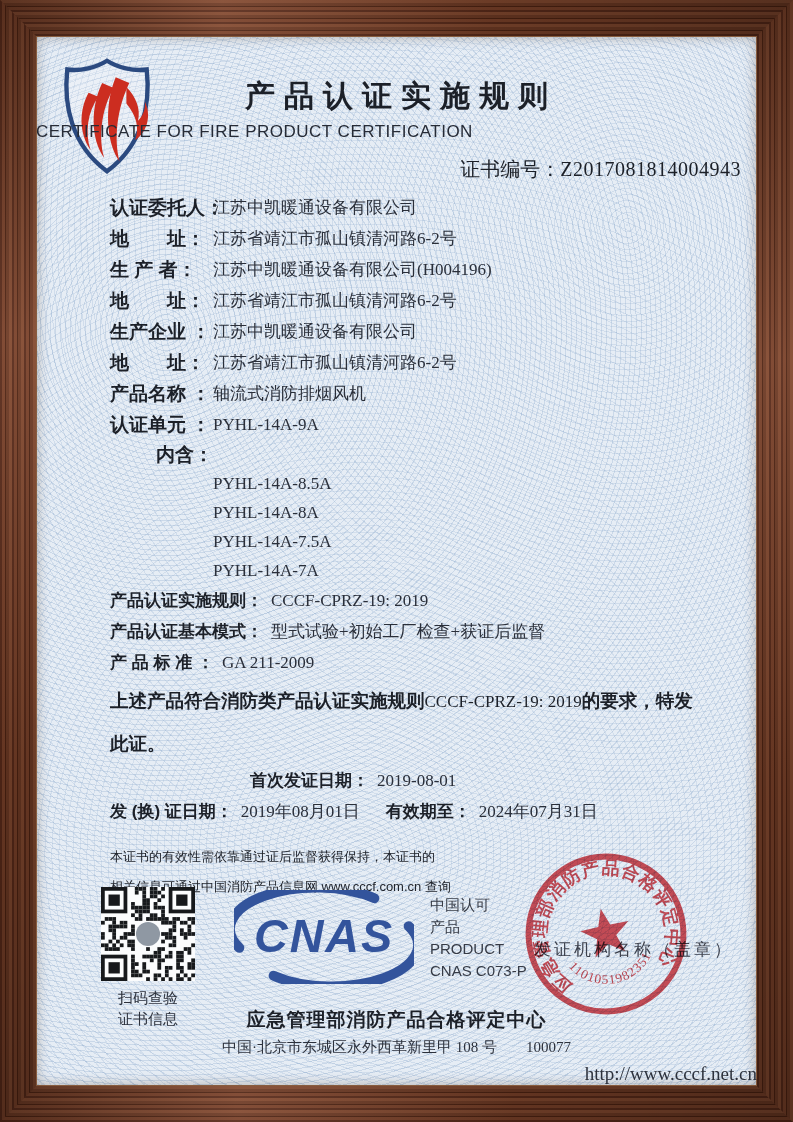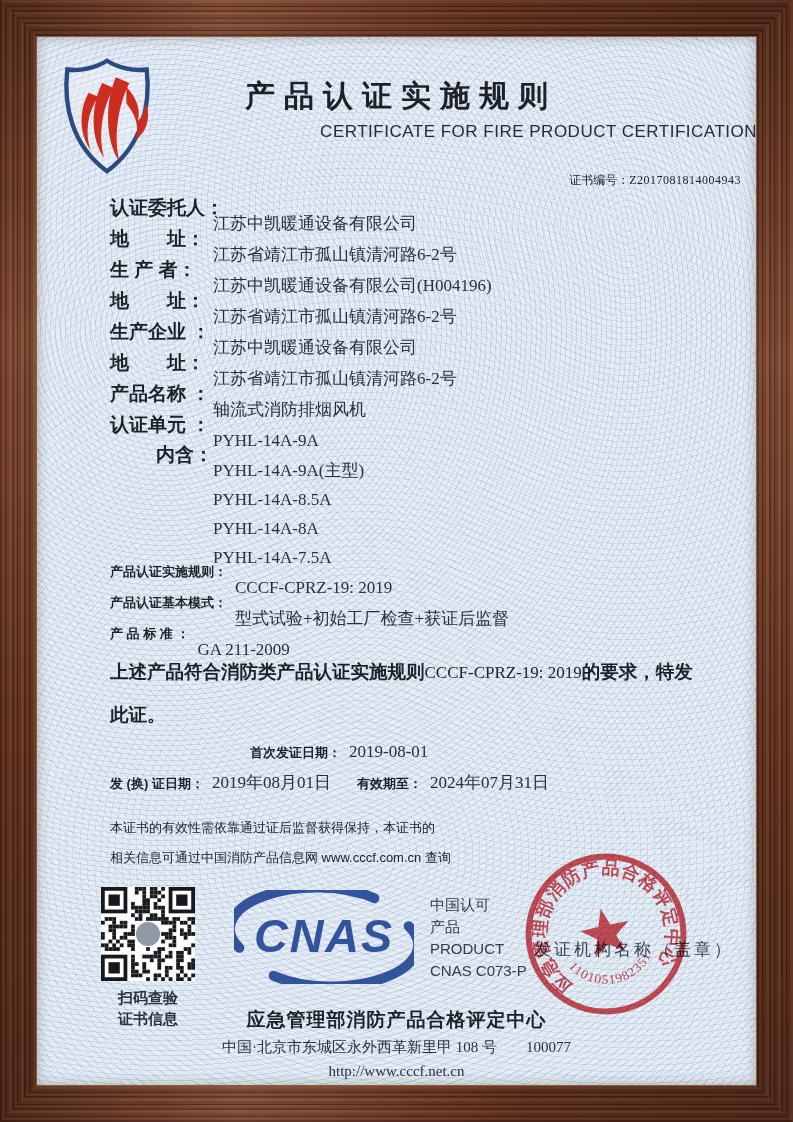--- a/index.html
+++ b/index.html
@@ -37,63 +37,63 @@
     background-color:var(--paper,#e6edf5);
     background-image:
       repeating-radial-gradient(circle at 18% 28%,rgba(130,162,200,.28) 0 1px,transparent 1px 5px),
       repeating-radial-gradient(circle at 82% 18%,rgba(130,162,200,.22) 0 1px,transparent 1px 6px),
       repeating-radial-gradient(circle at 45% 78%,rgba(130,162,200,.20) 0 1px,transparent 1px 7px);
     box-shadow:inset 0 0 14px rgba(50,25,10,.35),inset 0 0 0 1px #9a6a4a;
     z-index:2;
   }
   .title{position:absolute;top:40px;left:0;right:0;text-align:center;
     font-size:30px;font-weight:700;letter-spacing:9px;text-indent:9px;color:var(--ink,#1c2028);}
-  .subtitle{position:absolute;top:86px;left:0;right:0;text-align:right;
+  .subtitle{position:absolute;top:86px;left:0;right:0;text-align:left;
     font-size:17px;letter-spacing:.5px;color:#262b36;}
-  .cert-line{position:absolute;top:136px;right:16px;font-size:12px;color:var(--ink,#1c2028);}
+  .cert-line{position:absolute;top:120px;right:16px;font-size:20px;color:var(--ink,#1c2028);}
   .cert-no{font-family:"Liberation Serif",serif;letter-spacing:.5px;}
   .logo{position:absolute;left:12px;top:18px;width:118px;height:124px;}
 
   .content{position:absolute;top:156px;left:74px;width:590px;color:var(--ink,#1c2028);}
   .row{height:31px;line-height:31px;display:flex;white-space:nowrap;}
   .row-m{height:29px;line-height:29px;}
   .lbl{font-weight:700;width:103px;flex:none;font-size:19px;}
   .lbl-r{text-align:right;}
-  .lbl-auto{font-weight:700;width:auto;flex:none;font-size:13px;margin-right:8px;}
-  .val{font-size:17px;font-family:"Liberation Serif",serif;color:var(--value-ink,#2a2f3a);margin-top:16px;}
+  .lbl-auto{font-weight:700;width:auto;flex:none;font-size:17px;margin-right:8px;}
+  .val{font-size:17px;font-family:"Liberation Serif",serif;color:var(--value-ink,#2a2f3a);}
   .indent{padding-left:103px;}
   .statement{margin-top:2px;font-size:18.5px;font-weight:700;line-height:42px;white-space:normal;}
   .statement .code{font-weight:400;font-size:17px;font-family:"Liberation Serif",serif;}
   .date-first{padding-left:140px;height:31px;line-height:31px;white-space:nowrap;}
   .date-issue{height:32px;line-height:32px;white-space:nowrap;}
   .gap{display:inline-block;width:26px;}
   .notes{margin-top:14px;text-align:left;font-size:13px;line-height:30px;color:#20242c;}
 
   
   .qr-block{position:absolute;left:56px;top:851px;width:112px;text-align:center;}
   .qr-svg{width:94px;height:94px;display:block;margin:0 auto;background:#fbfcfd;}
-  .qr-caption{font-size:15px;line-height:21px;margin-top:6px;color:#2c313c;font-weight:bold;}
+  .qr-caption{font-size:15px;line-height:21px;margin-top:6px;color:#2c313c;}
   .cnas-block{position:absolute;left:198px;top:854px;display:flex;align-items:flex-start;}
   .cnas-svg{width:180px;height:94px;}
   .cnas-word{font-style:italic;font-weight:700;font-size:52px;letter-spacing:2px;
     fill:var(--cnas-blue,#33549c);font-family:"Liberation Sans",sans-serif;}
   .cnas-text{margin-left:16px;font-size:15px;line-height:22px;color:#363b46;padding-top:4px;}
   .issuer-label{position:absolute;left:498px;top:902px;font-size:17px;letter-spacing:3px;
     color:#3d414d;z-index:3;white-space:nowrap;}
   .seal{position:absolute;left:484px;top:812px;width:172px;height:172px;
     transform:rotate(-12deg);mix-blend-mode:multiply;opacity:.92;z-index:4;}
   .ring-text{font-size:21px;font-weight:700;letter-spacing:1px;fill:var(--seal-red,#d4414a);}
   .num-text{font-size:15px;letter-spacing:1px;fill:var(--seal-red,#d4414a);font-family:"Liberation Serif",serif;}
   .footer-org{position:absolute;top:971px;left:0;right:0;text-align:center;
     font-size:19px;font-weight:700;letter-spacing:1px;color:var(--ink,#1c2028);z-index:3;}
   .footer-addr{position:absolute;top:1002px;left:0;right:0;text-align:center;
     font-size:15px;color:#2c313c;font-family:"Liberation Serif",serif;z-index:3;}
   .postcode{margin-left:29px;}
-  .footer-url{position:absolute;top:1027px;left:0;right:0;text-align:center;
-    font-size:15px;color:#2c313c;font-family:"Liberation Serif",serif;z-index:3;}
+  .footer-url{position:absolute;top:1027px;left:0;right:0;text-align:right;
+    font-size:19px;color:#2c313c;font-family:"Liberation Serif",serif;z-index:3;}
 </style>
 </head>
 <body>
 
 <div class="frame-piece f-top"></div>
 <div class="frame-piece f-bottom"></div>
 <div class="frame-piece f-left"></div>
 <div class="frame-piece f-right"></div>
 
 <div class="paper">
@@ -141,30 +141,32 @@
       <span class="lbl">产品名称 ：</span>
       <span class="val">轴流式消防排烟风机</span>
     </div>
     <div class="row">
       <span class="lbl">认证单元 ：</span>
       <span class="val">PYHL-14A-9A</span>
     </div>
 
     <div class="row row-m">
       <span class="lbl lbl-r">内含：</span>
-      <span class="val">PYHL-14A-9A(主型)</span>
     </div>
     <div class="row row-m indent">
       <span class="val">PYHL-14A-8.5A</span>
     </div>
     <div class="row row-m indent">
       <span class="val">PYHL-14A-8A</span>
     </div>
     <div class="row row-m indent">
       <span class="val">PYHL-14A-7.5A</span>
+    </div>
+    <div class="row row-m indent">
+      <span class="val">PYHL-14A-7A</span>
     </div>
 
     <div class="row">
       <span class="lbl-auto">产品认证实施规则：</span>
       <span class="val">CCCF-CPRZ-19: 2019</span>
     </div>
     <div class="row">
       <span class="lbl-auto">产品认证基本模式：</span>
       <span class="val">型式试验+初始工厂检查+获证后监督</span>
     </div>

